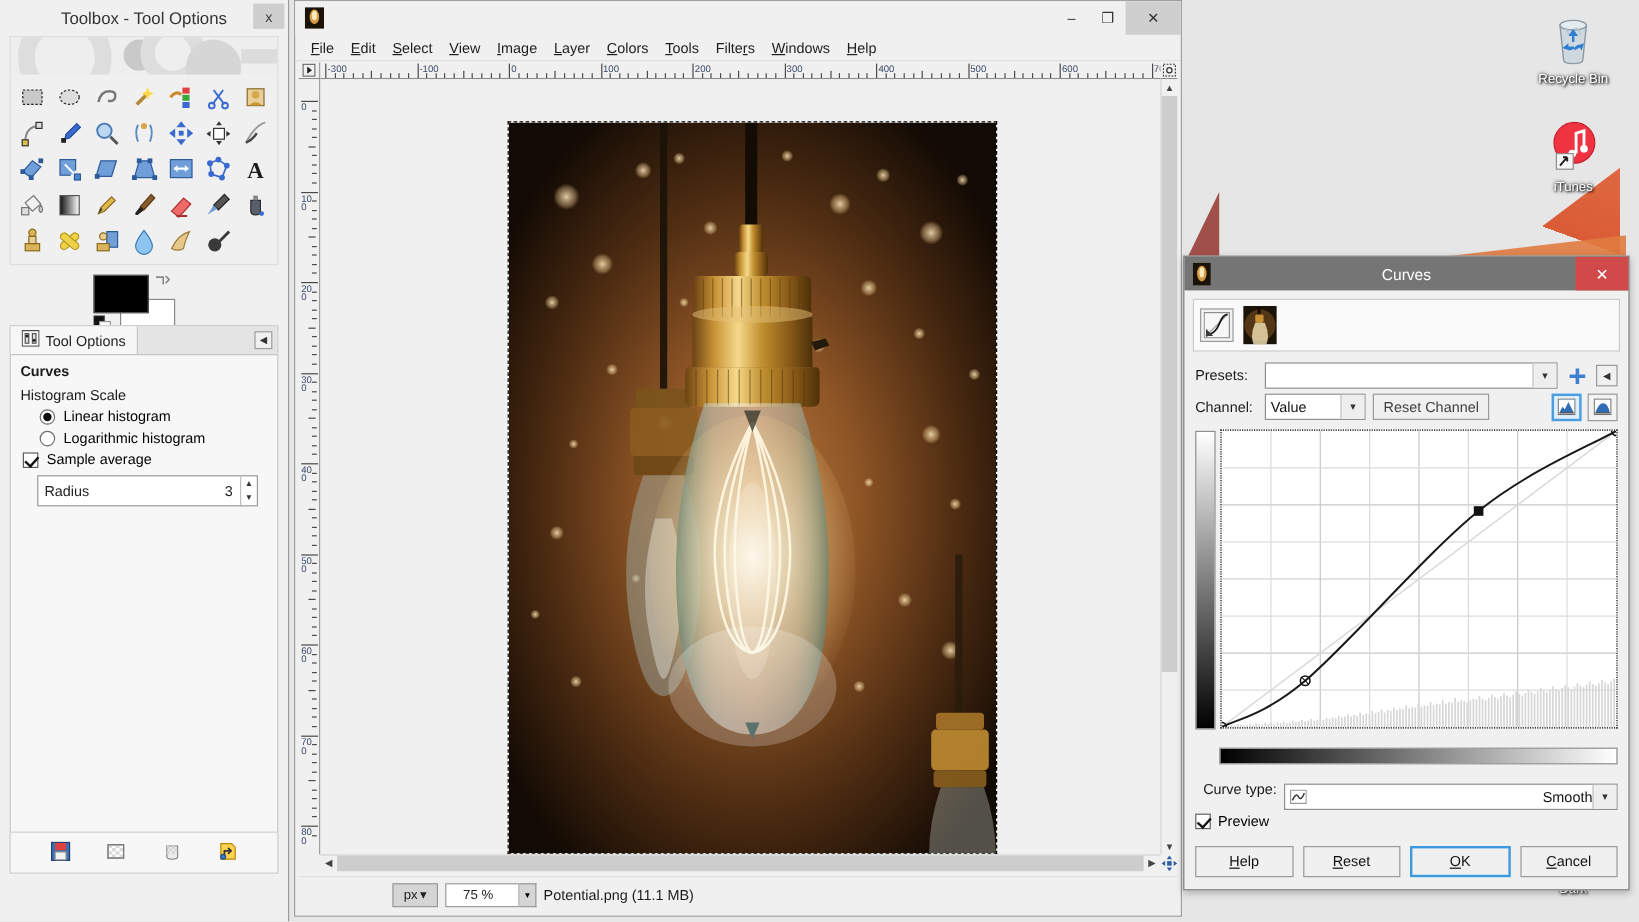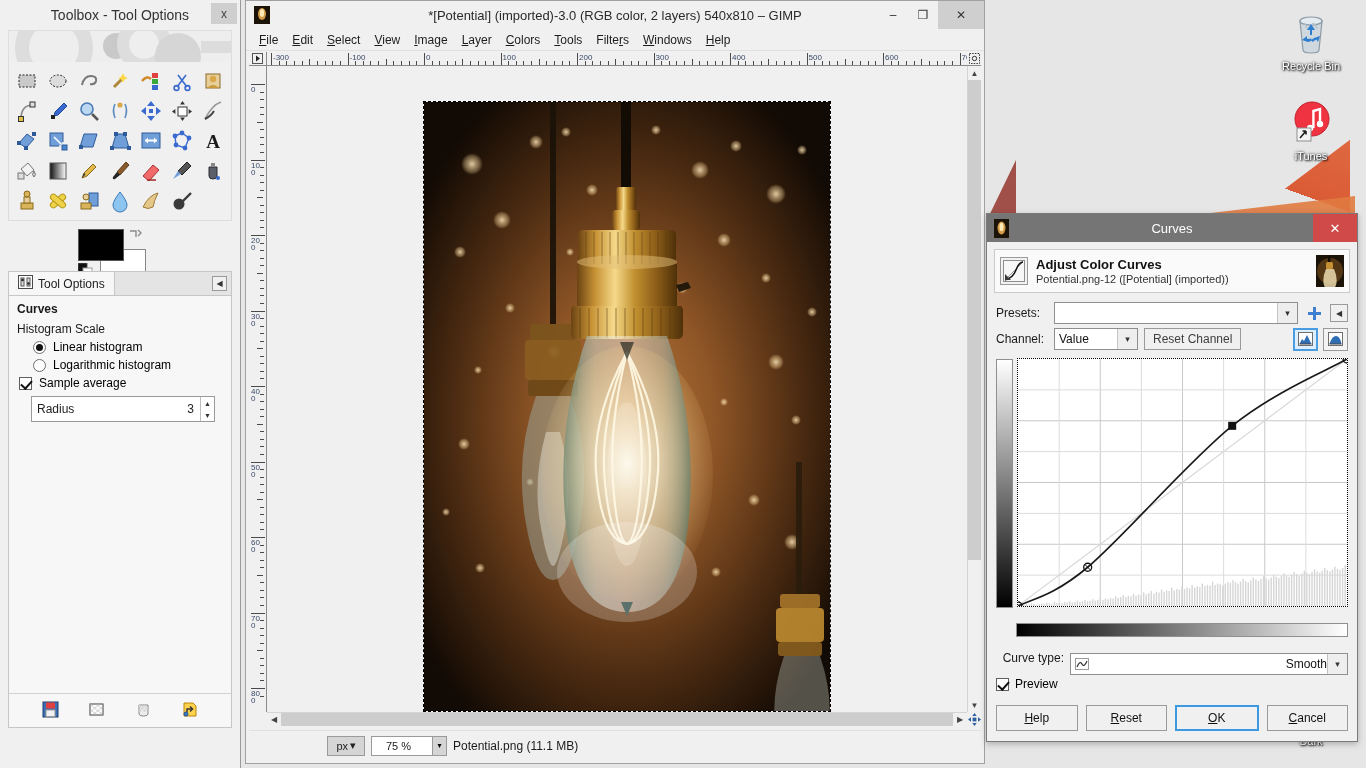--- a/index.html
+++ b/index.html
@@ -744,21 +744,20 @@
 
   <div id="gimp">
     <div class="titlebar">
       <span class="appicon">
         <svg width="16" height="18" viewBox="0 0 16 18">
           <rect width="16" height="18" fill="#1b1208"></rect>
           <ellipse cx="8" cy="8" rx="4" ry="6" fill="#d39b45"></ellipse>
           <ellipse cx="8" cy="7" rx="2.2" ry="4" fill="#fce9b5"></ellipse>
         </svg>
       </span>
-      <span class="ttl">*[Potential] (imported)-3.0 (RGB color, 2 layers) 540x810 – GIMP</span>
       <div class="wbtns">
         <div class="wbtn">–</div>
         <div class="wbtn">❐</div>
         <div class="wbtn close">✕</div>
       </div>
     </div>
 
     <div class="menubar" id="menubar">
         <div class="mi"><u>F</u>ile</div>
         <div class="mi"><u>E</u>dit</div>
@@ -1183,24 +1182,20 @@
 
     <div class="dlg-head">
       <div class="tool-ico">
         <svg width="22" height="22" viewBox="0 0 22 22">
           <rect x="0.5" y="0.5" width="21" height="21" fill="#f7f7f7" stroke="#8e8e8e"></rect>
           <path d="M2 20 L20 2" stroke="#999" stroke-width="1"></path>
           <path d="M2 20 Q10 18 13 10 Q16 2 20 2" fill="none" stroke="#111" stroke-width="1.5"></path>
           <path d="M2 20 L2 14 L8 20 Z" fill="#3a3a3a"></path>
         </svg>
       </div>
-      <div class="texts">
-        <div class="h1">Adjust Color Curves</div>
-        <div class="h2">Potential.png-12 ([Potential] (imported))</div>
-      </div>
       <div class="thumb">
         <svg width="28" height="32" viewBox="0 0 28 32">
           <rect width="28" height="32" fill="#1b1208"></rect>
           <circle cx="14" cy="16" r="13" fill="#7a4e1c" opacity=".6"></circle>
           <rect x="12" y="1" width="2.4" height="7" fill="#120c05"></rect>
           <rect x="10" y="7" width="7" height="7" rx="1.5" fill="#c68f33"></rect>
           <path d="M10 14 q-4 9 -2 16 q2 6 6 6 q4 0 6 -6 q2 -7 -2 -16 z" fill="#f6e6b8" opacity=".8"></path>
         </svg>
       </div>
     </div>

